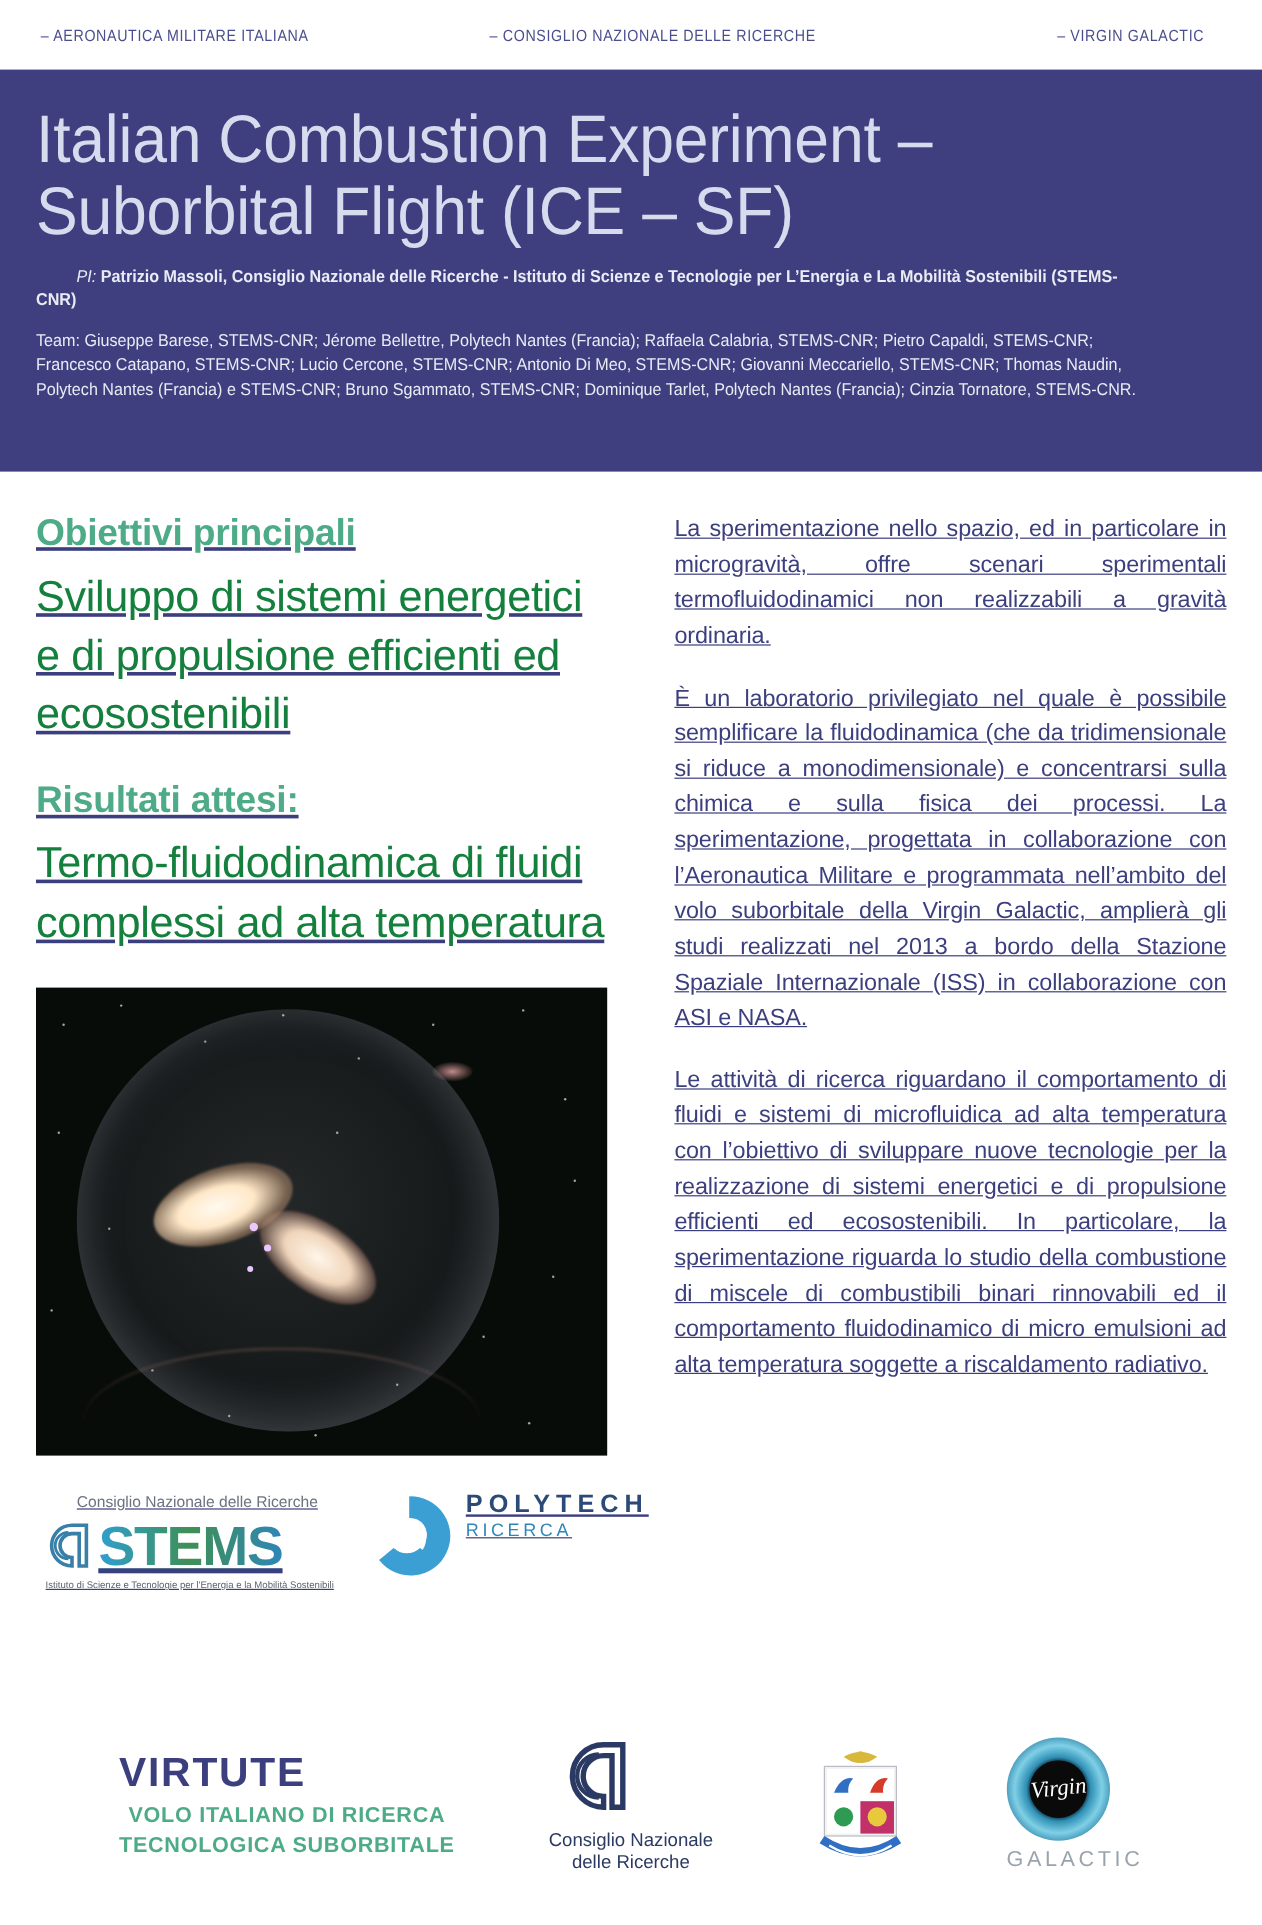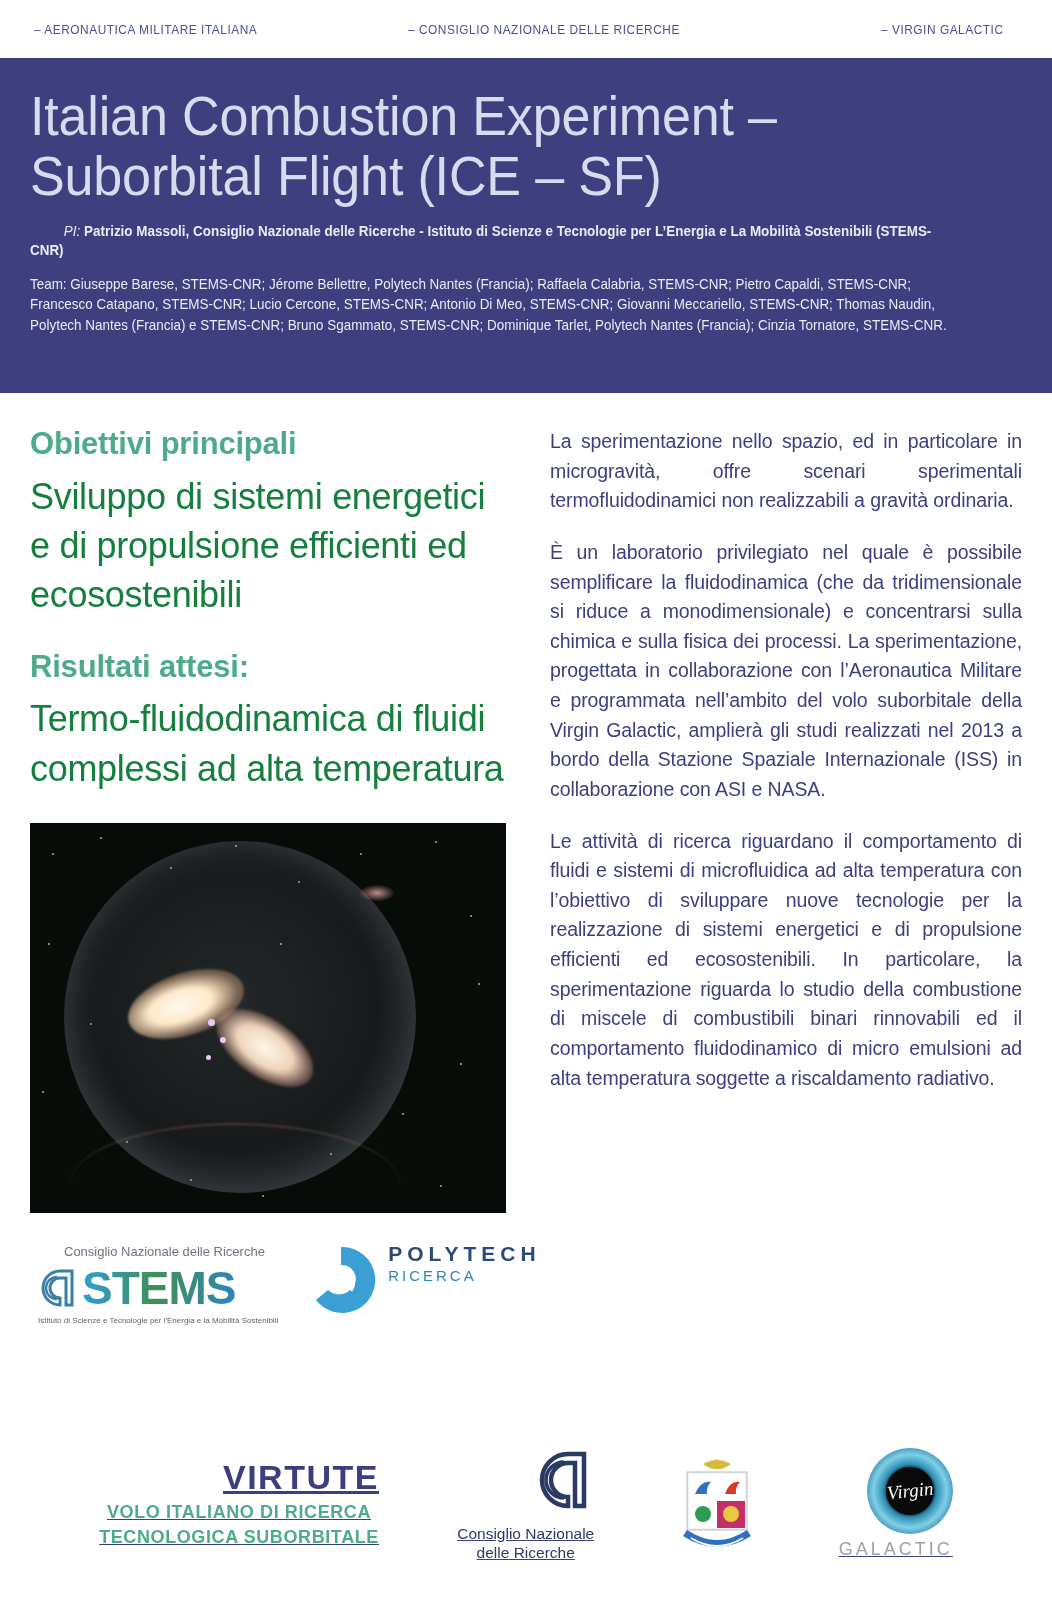--- a/index.html
+++ b/index.html
@@ -69,21 +69,22 @@
     transform:scaleX(.94);
     transform-origin:left center;
     font-family:"Liberation Sans Narrow","Liberation Sans",sans-serif;
   }
 
   
   .body{
     display:flex;
     padding:34px 30px 0 30px;
     box-sizing:border-box;
-    gap:40px;
+    gap:52px;
+    text-decoration:underline;
   }
   .col-left{width:480px;flex:0 0 480px;}
   .col-right{flex:1 1 auto;}
 
   h2.section{
     color:#4eab87;
     font-size:31px;
     font-weight:bold;
     margin:0 0 10px 0;
     line-height:1.12;
@@ -171,21 +172,21 @@
   }
   p.para:last-child{margin-bottom:0;}
 
   
   .footer{
     position:absolute;left:0;right:0;bottom:0;
     height:200px;
     display:flex;align-items:center;justify-content:space-around;
     padding:0 60px;box-sizing:border-box;
   }
-  .f-item{display:flex;flex-direction:column;align-items:flex-end;text-decoration:underline;}
+  .f-item{display:flex;flex-direction:column;align-items:flex-start;}
   .virtute-1{font-size:34px;font-weight:bold;letter-spacing:1.5px;color:#3c3f7e;}
   .virtute-2{font-size:18px;font-weight:bold;letter-spacing:.6px;color:#4eab87;text-align:center;line-height:1.4;margin-top:3px;}
   .cnr-cap{font-size:15.5px;color:#2b3a62;text-align:center;line-height:1.25;margin-top:6px;}
   .vg-cap{font-size:18px;letter-spacing:3px;color:#9aa3ad;margin-top:5px;font-family:"Liberation Sans Narrow","Liberation Sans",sans-serif;}
   .crest{width:88px;height:108px;}
   .vg-logo{width:86px;height:86px;position:relative;}
   .vg-ring{position:absolute;inset:0;border-radius:50%;
     background:radial-gradient(circle,#0b1a22 0%,#0b1a22 36%,#2f8fb5 44%,#7fd0e6 60%,#2d7fa6 78%,#0c2b38 92%,#06131a 100%);}
   .vg-core{position:absolute;left:22%;top:22%;width:56%;height:56%;border-radius:50%;background:#0a0a0a;
     display:flex;align-items:center;justify-content:center;}

